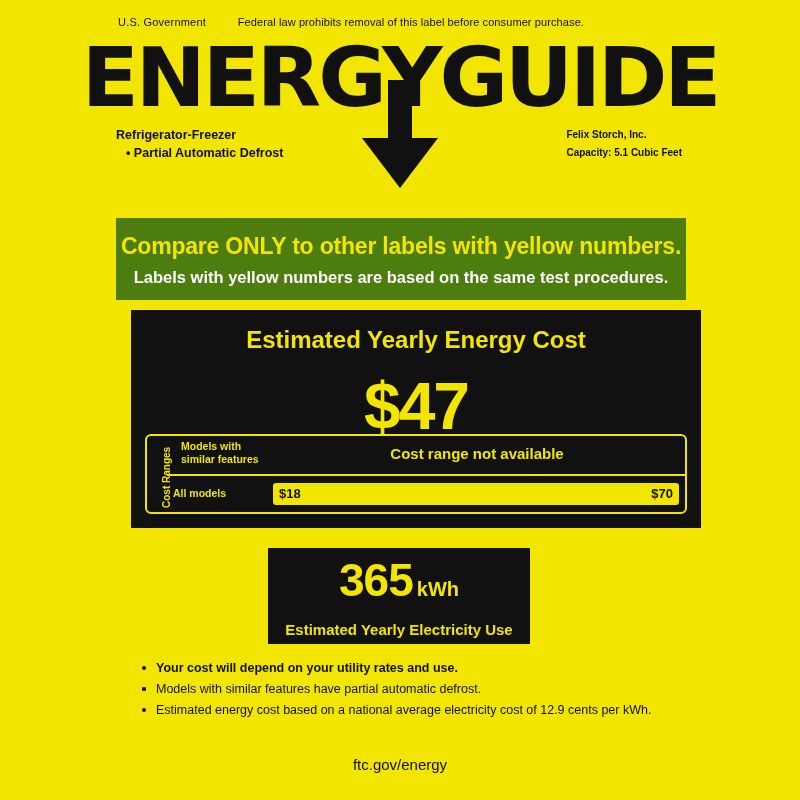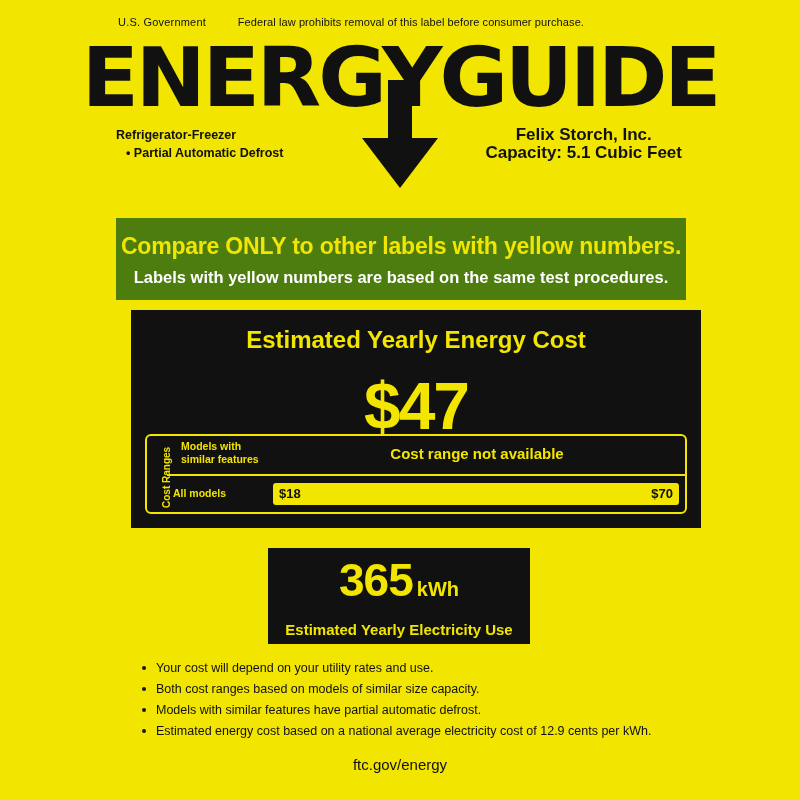--- a/index.html
+++ b/index.html
@@ -104,22 +104,22 @@
     color: #111;
     line-height: 18px;
   }
   .prod-left .sub {
     padding-left: 10px;
   }
   .prod-right {
     position: absolute;
     right: 118px;
     top: 126px;
-    text-align: center;
-    font-size: 17px;
+    text-align: left;
+    font-size: 10px;
     font-weight: bold;
     color: #111;
     line-height: 18px;
   }
 
   
   .compare {
     position: absolute;
     left: 116px;
     top: 218px;
@@ -302,21 +302,21 @@
     top: 658px;
     width: 560px;
   }
   .bullet {
     position: relative;
     padding-left: 16px;
     font-size: 12.5px;
     color: #111;
     line-height: 21px;
   }
-  .bullet.bold { font-weight: normal; }
+  .bullet.bold { font-weight: bold; }
   .bullet .dot {
     position: absolute;
     left: 2px;
     top: 8px;
     width: 4px;
     height: 4px;
     background: #111;
     border-radius: 50%;
   }
 
@@ -399,21 +399,20 @@
     <div class="kwh-sub">Estimated Yearly Electricity Use</div>
   </div>
 
   <div class="bullets">
     <div class="bullet bold">
       <span class="dot"></span>
       <span>Your cost will depend on your utility rates and use.</span>
     </div>
     <div class="bullet">
       <span class="dot"></span>
-      <span>Both cost ranges based on models of similar size capacity.</span>
     </div>
     <div class="bullet">
       <span class="dot"></span>
       <span>Models with similar features have partial automatic defrost.</span>
     </div>
     <div class="bullet">
       <span class="dot"></span>
       <span>Estimated energy cost based on a national average electricity cost of 12.9 cents per kWh.</span>
     </div>
   </div>

